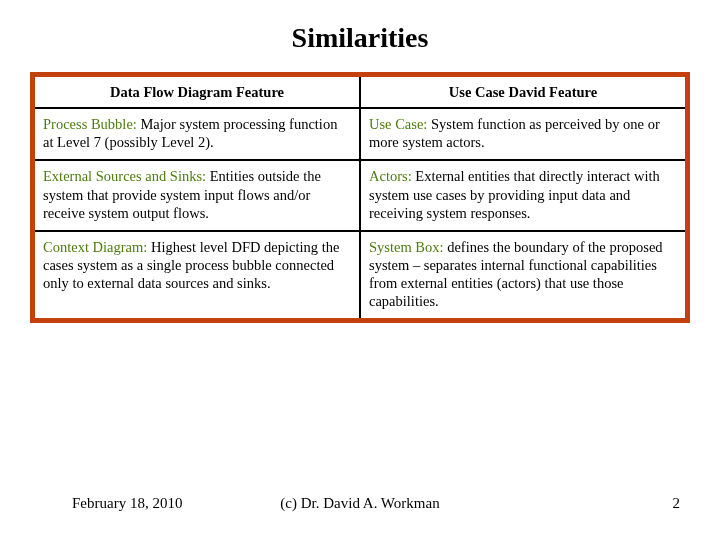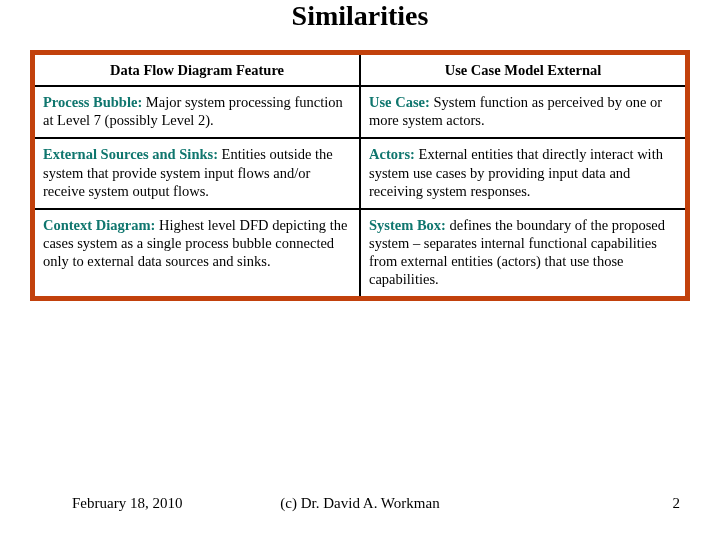--- a/index.html
+++ b/index.html
@@ -8,20 +8,21 @@
     height: 540px;
     background: #ffffff;
     font-family: "Times New Roman", Times, serif;
     color: #000;
     position: relative;
   }
   .title {
     text-align: center;
     font-size: 28px;
     font-weight: bold;
+    margin-top: 22px;
     margin-bottom: 18px;
   }
   .table-wrap {
     margin: 0 30px;
   }
   table {
     width: 100%;
     border-collapse: collapse;
     border: 5px solid #c2410c;
     padding-left: 20px;
@@ -33,22 +34,22 @@
     font-size: 14.5px;
     line-height: 1.25;
     width: 50%;
   }
   th {
     font-weight: bold;
     text-align: center;
     padding: 6px 8px;
   }
   .term {
-    color: #0f766e;
-    font-weight: bold;
+    color: #4d7c0f;
+    font-weight: normal;
   }
   .footer {
     position: absolute;
     bottom: 28px;
     left: 0;
     right: 0;
     padding: 0 40px;
     display: flex;
     justify-content: space-between;
     align-items: baseline;
@@ -65,21 +66,21 @@
 </head>
 <body>
 
 <div class="title">Similarities</div>
 
 <div class="table-wrap">
   <table>
     <thead>
       <tr>
         <th>Data Flow Diagram Feature</th>
-        <th>Use Case Model External</th>
+        <th>Use Case David Feature</th>
       </tr>
     </thead>
     <tbody>
       <tr>
         <td>
           <span class="term">Process Bubble:</span><span> Major system processing function at Level 7 (possibly Level 2).</span>
         </td>
         <td>
           <span class="term">Use Case:</span><span>  System function as perceived by one or more system actors.</span>
         </td>

